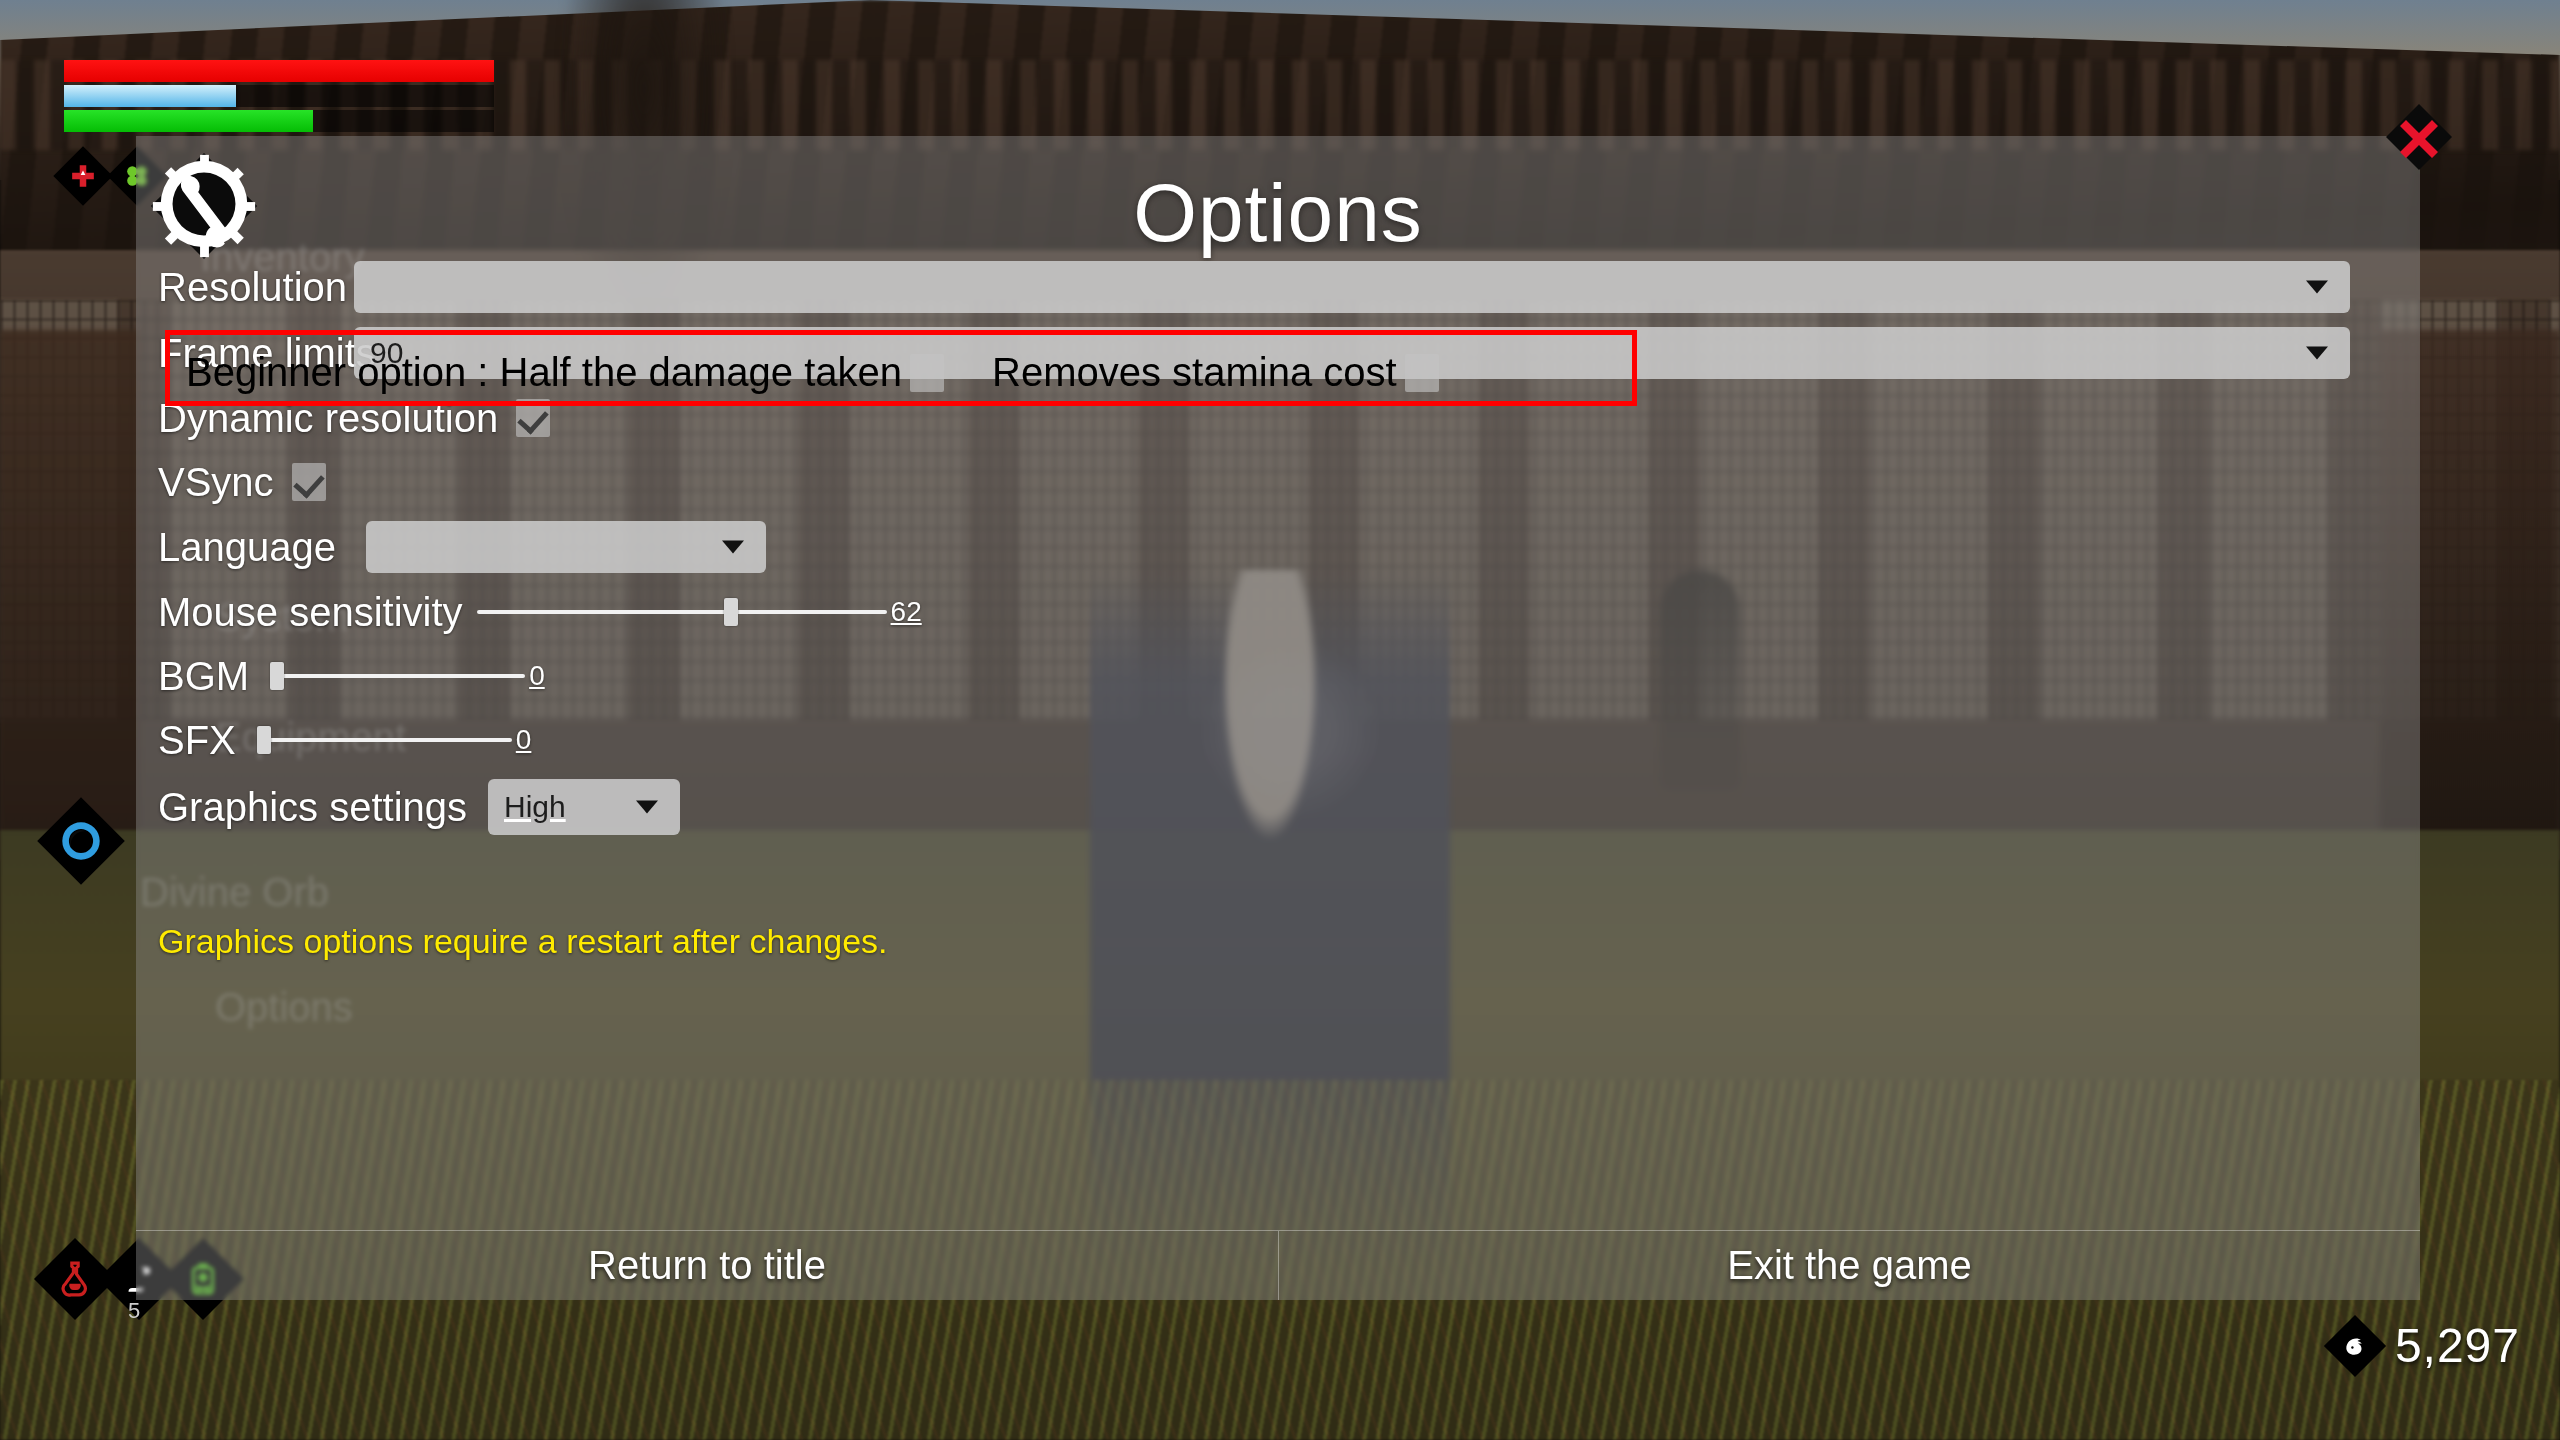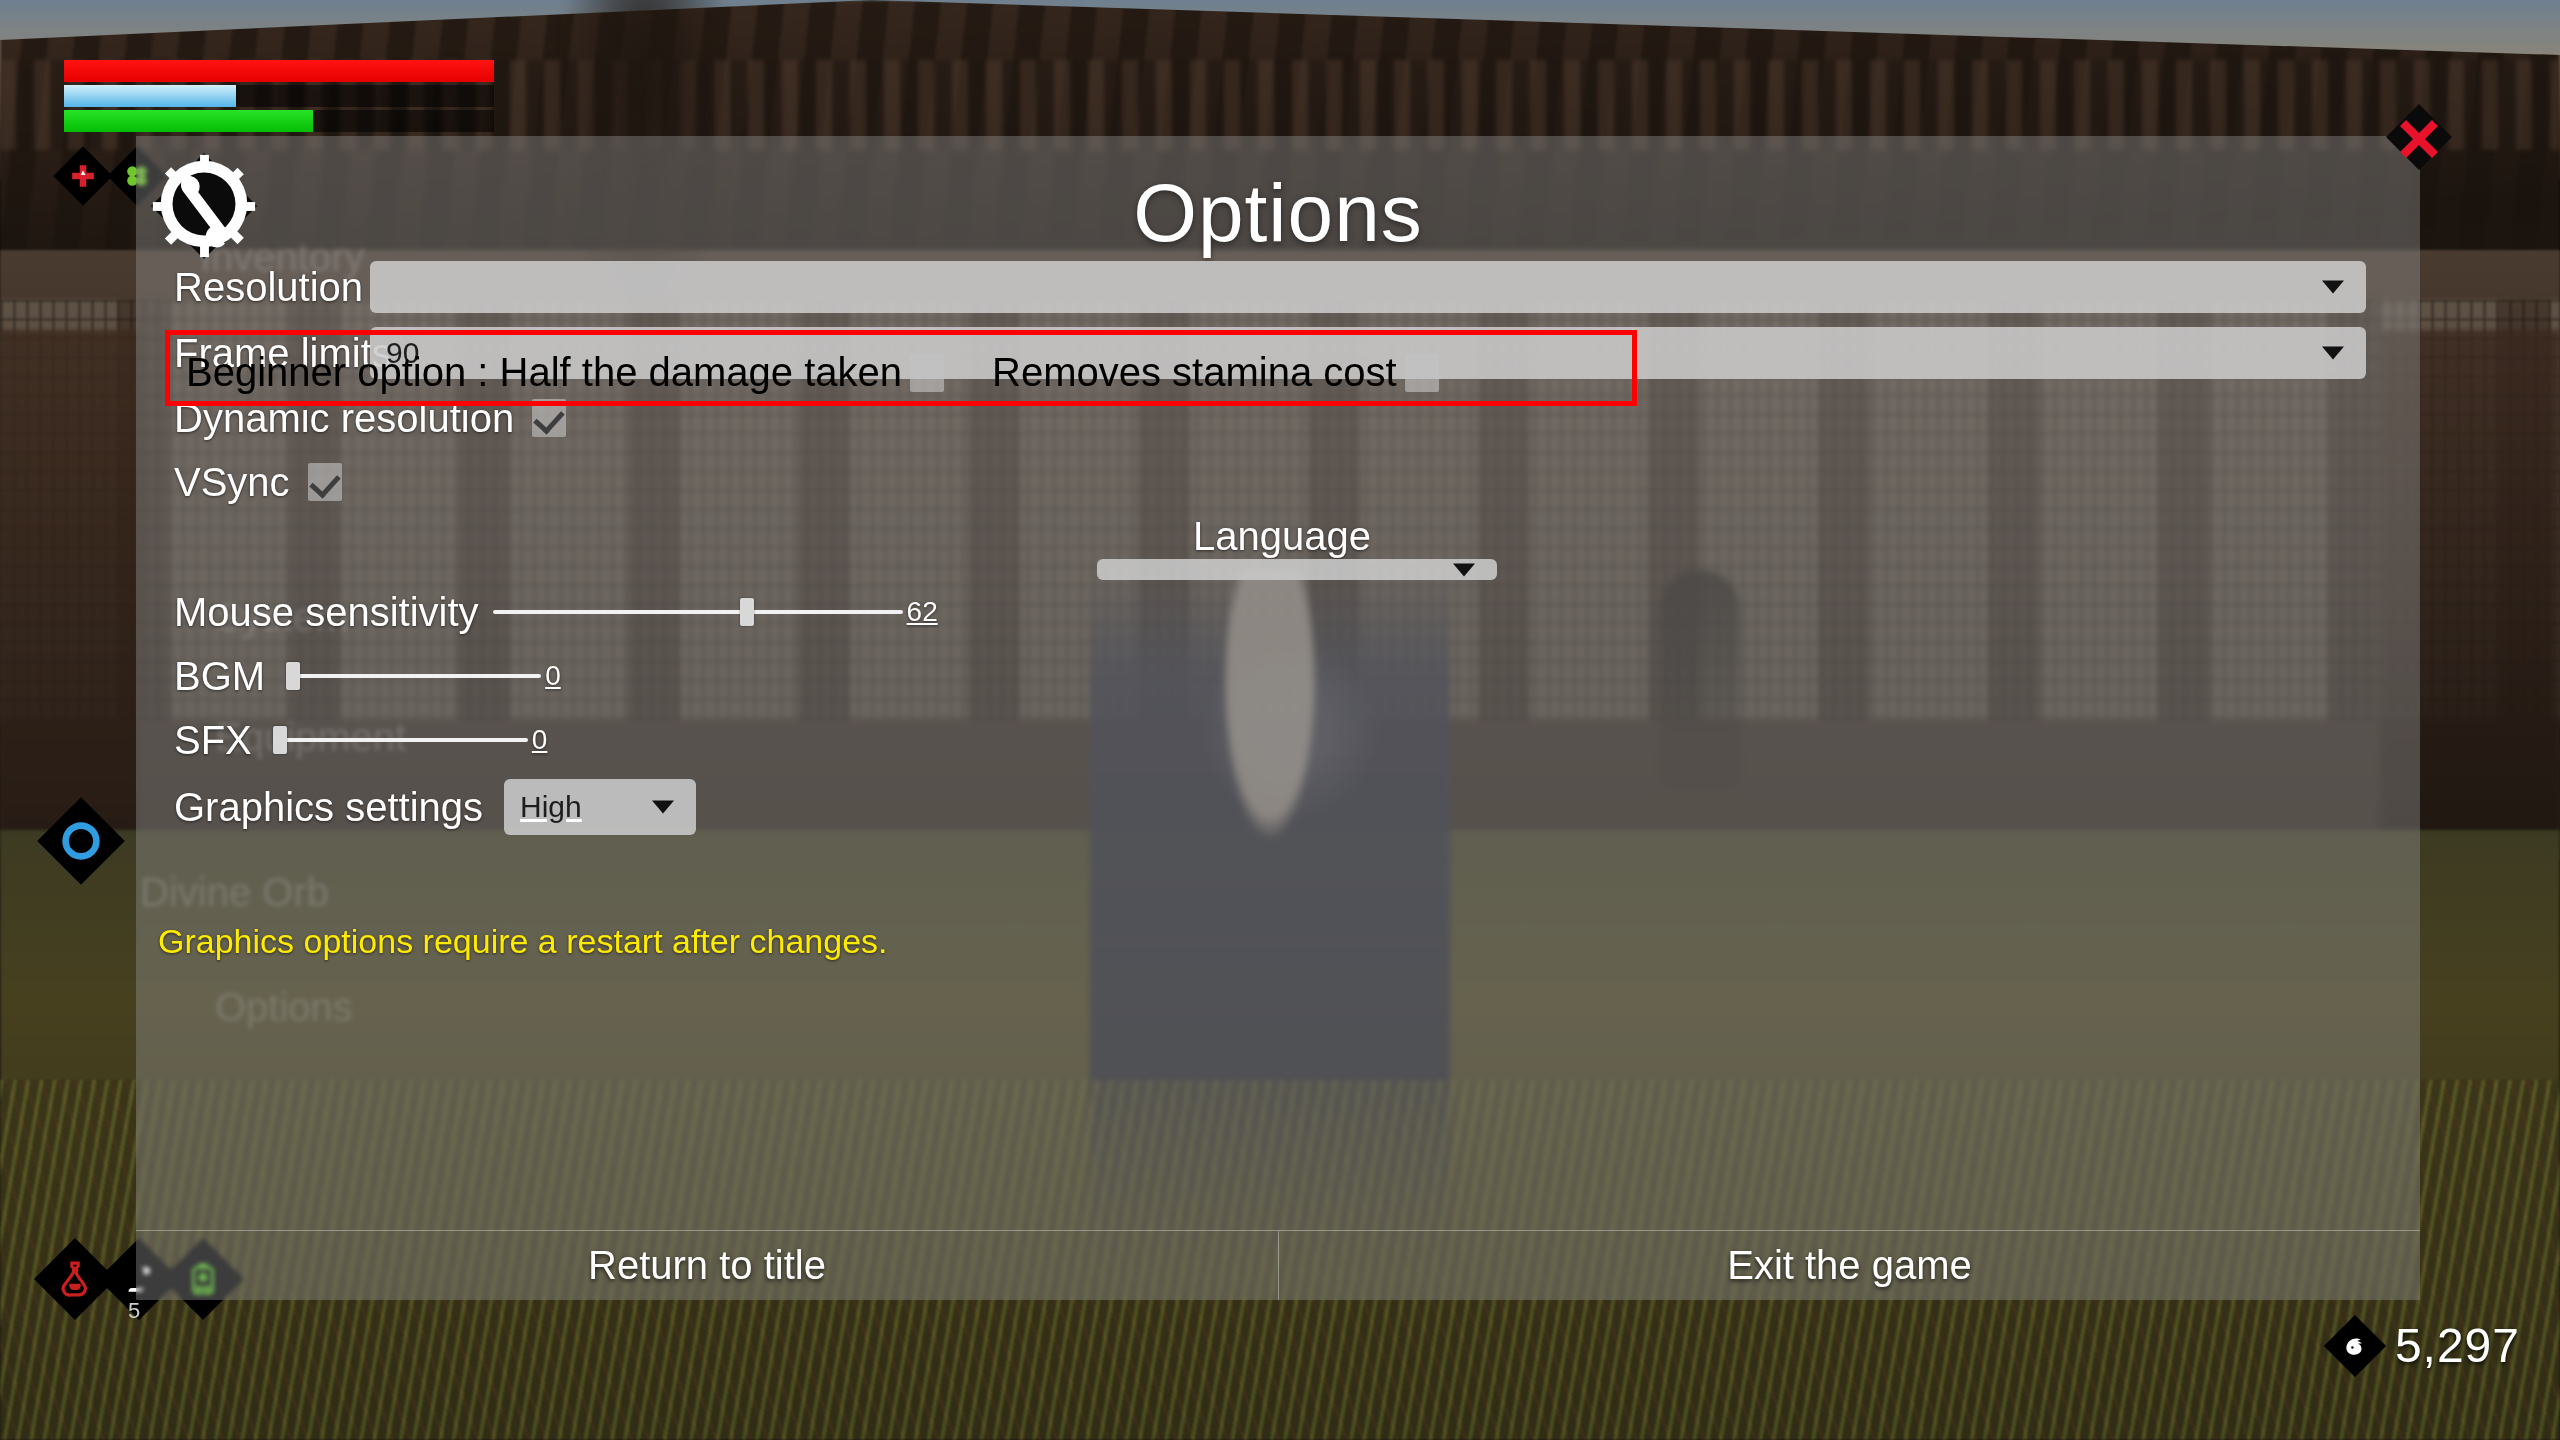--- a/index.html
+++ b/index.html
@@ -178,21 +178,21 @@
   .close-btn {
     position: absolute; right: -36px; top: -36px;
     width: 74px; height: 74px; cursor: pointer;
   }
 
   
   .rows { position: absolute; left: 0; top: 118px; width: 100%; }
   .row {
     display: flex; align-items: center;
     height: 64px;
-    padding-left: 38px;
+    padding-left: 22px;
     color: #fff;
   }
   .row .label {
     font-size: 40px; font-weight: 300; color: #ffffff;
     font-family: "Liberation Sans", sans-serif;
     text-shadow: 0 1px 3px rgba(0,0,0,.55);
     white-space: nowrap;
   }
 
   
@@ -452,21 +452,21 @@
       <div class="row">
         <div class="label">Dynamic resolution</div>
         <span class="chk checked" style="margin-left:18px;"></span>
       </div>
 
       <div class="row">
         <div class="label">VSync</div>
         <span class="chk checked" style="margin-left:18px;"></span>
       </div>
 
-      <div class="row" style="height:66px;flex-direction:column;">
+      <div class="row" style="height:66px;">
         <div class="label" style="width:208px;">Language</div>
         <div class="dropdown" style="width:400px;">
           <span class="dd-value"></span>
           <span class="dd-arrow"></span>
         </div>
       </div>
 
       <div class="row">
         <div class="label">Mouse sensitivity</div>
         <div class="slider" style="margin-left:14px;">

